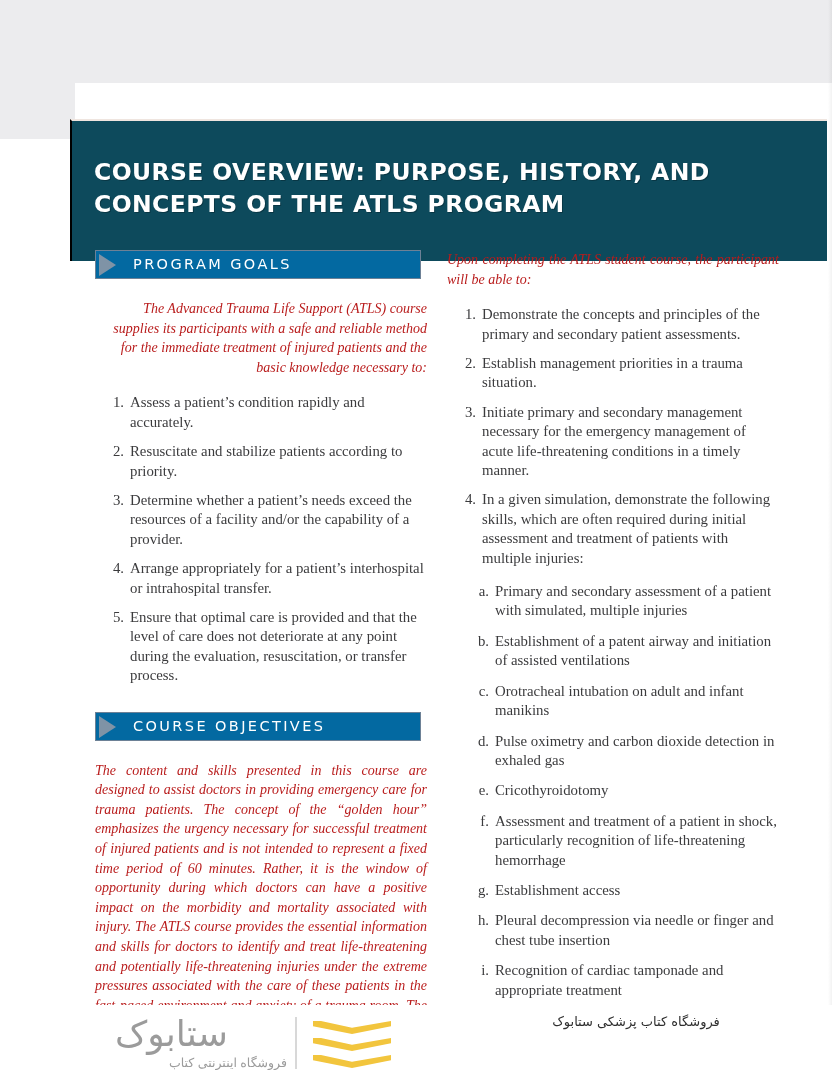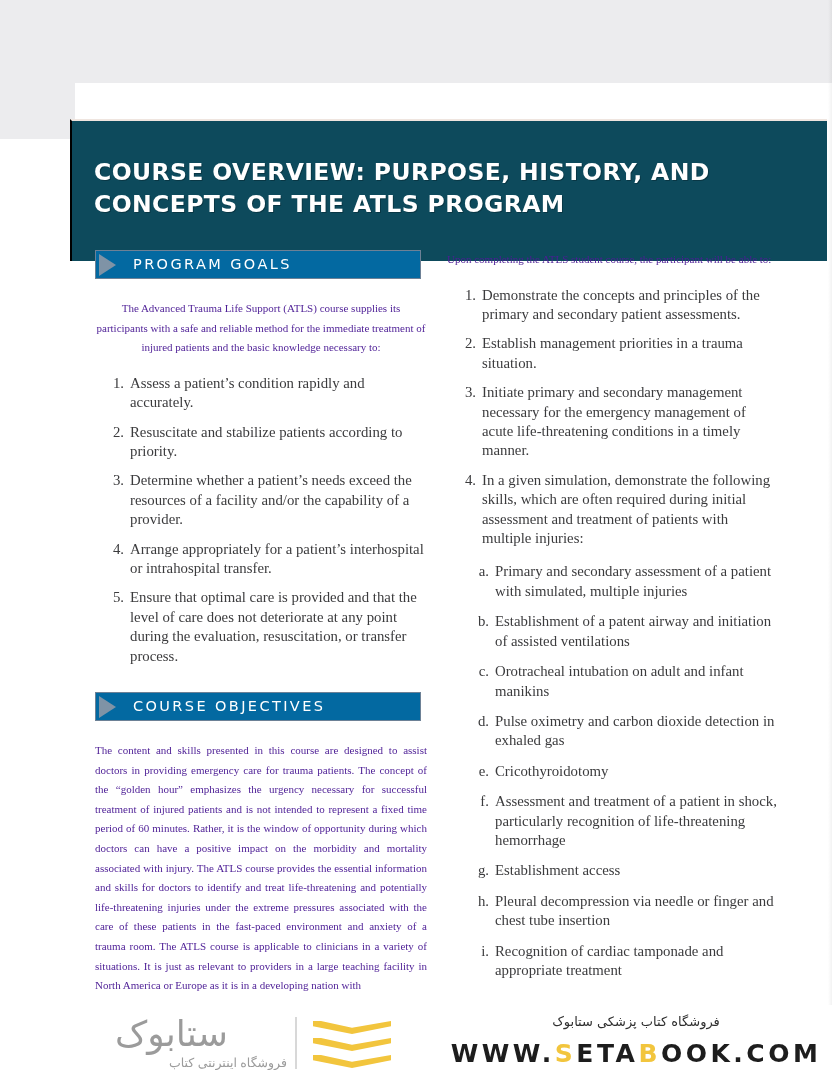--- a/index.html
+++ b/index.html
@@ -98,27 +98,28 @@
     line-height: 27px;
     color: #ffffff;
     font-family: "DejaVu Sans", sans-serif;
     font-weight: normal;
     font-size: 14.5px;
     letter-spacing: 2.4px;
   }
 
   
   p.prose {
-    color: #4c1d95;
-    font-size: 11px;
+    color: #b91c1c;
+    font-size: 14px;
     line-height: 19.6px;
     text-align: justify;
     margin-bottom: 14px;
-  }
-  p.prose.lead { text-align: center; }
+    font-style: italic;
+  }
+  p.prose.lead { text-align: right; }
 
   
   ol.num-list, ol.alpha-list {
     list-style: none;
     margin: 0 0 0 0;
     padding: 0;
   }
   ol.num-list { margin-top: 16px; margin-left: 8px; }
   ol.alpha-list { margin-top: 14px; margin-left: 26px; }
 
@@ -363,17 +364,16 @@
       <div class="logo-divider"></div>
       <div class="chevrons">
         <div class="chev c1"></div>
         <div class="chev c2"></div>
         <div class="chev c3"></div>
       </div>
     </div>
 
     <div class="site-block">
       <div class="site-fa">فروشگاه کتاب پزشکی ستابوک</div>
-      <div class="site-url"><span>WWW.</span><span class="hl">S</span><span>ETA</span><span class="hl">B</span><span>OOK.COM</span></div>
     </div>
   </div>
 
 </div>
 
 </body></html>

